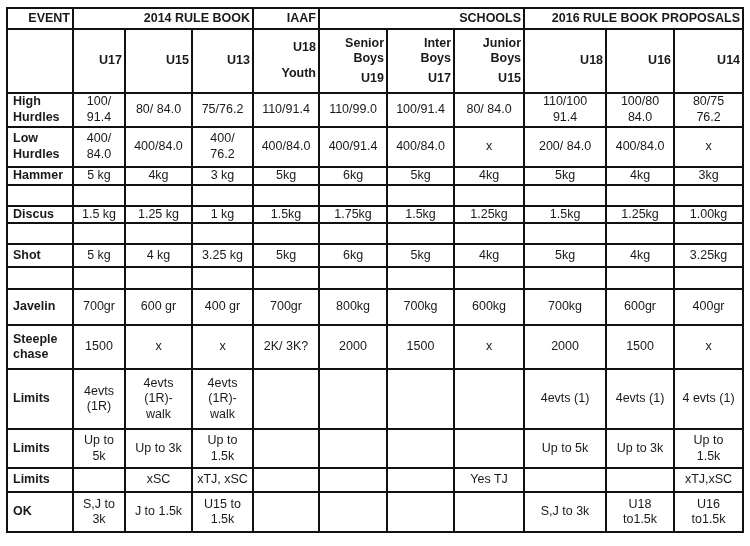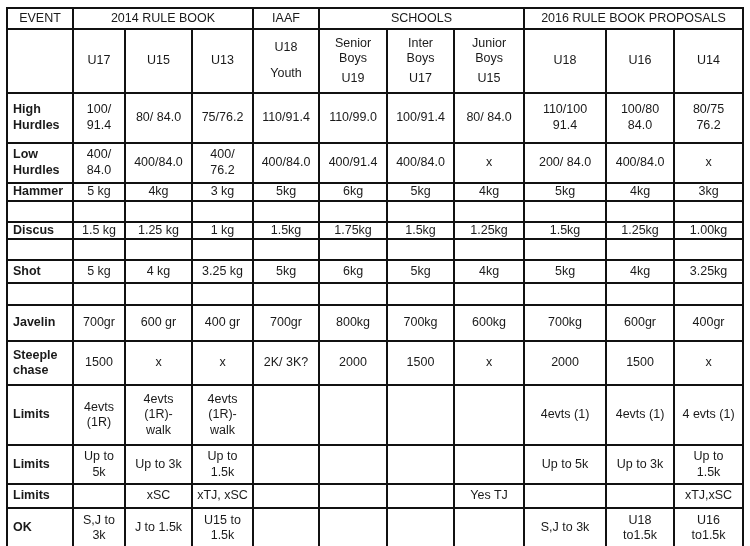--- a/index.html
+++ b/index.html
@@ -26,21 +26,22 @@
       line-height: 1.25;
     }
     table.rules td, table.rules th {
       border: 2px solid #111;
       padding: 0 2px;
       text-align: center;
       vertical-align: middle;
       overflow: hidden;
     }
     table.rules th {
-      font-weight: normal;
+      font-weight: bold;
+      text-align: right;
     }
     table.rules td.event {
       text-align: left;
       font-weight: bold;
       padding-left: 5px;
     }
     th.group { font-size: 12.5px; }
     .youth-gap { display: block; height: 10px; }
     .ml { display: block; }
   </style>
@@ -105,21 +106,21 @@
         </th>
       <th>
           <span class="ml">U16</span>
         </th>
       <th>
           <span class="ml">U14</span>
         </th>
     </tr>
   </thead>
   <tbody id="table-body">
-      <tr style="height: 50px;">
+      <tr style="height: 34px;">
         <td class="event">
           <span class="ml">High</span>
           <span class="ml">Hurdles</span>
         </td>
         <td>
           <span class="ml">100/</span>
           <span class="ml">91.4</span>
         </td>
         <td>
           <span class="ml">80/ 84.0</span>

